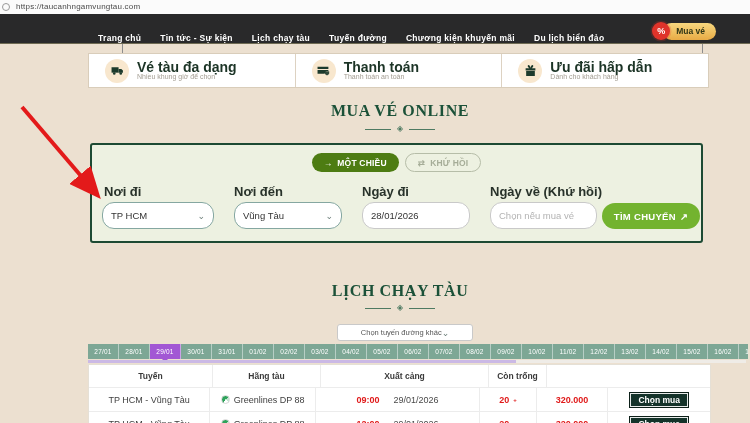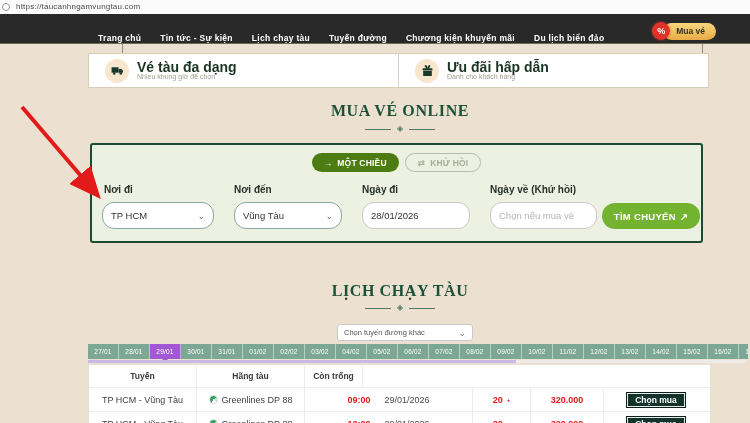--- a/index.html
+++ b/index.html
@@ -35,49 +35,49 @@
   .divider { position:absolute; left:88px; width:624px; display:flex; align-items:center; justify-content:center; gap:6px; }
   .d-line { width:26px; height:1px; background:#4e7a62; }
   .d-orn { color:#4e7a62; font-size:8px; line-height:8px; }
 
   
   .form-box { position:absolute; left:90px; top:143px; width:613px; height:100px; background:#edf1e1; border:2px solid #1d4a33; border-radius:3px; }
   .trip-row { position:absolute; top:8px; left:0; right:0; display:flex; justify-content:center; gap:6px; }
   .pill { height:19px; border-radius:10px; font-size:8.5px; font-weight:700; display:flex; align-items:center; padding:0 12px; gap:5px; letter-spacing:.2px; cursor:pointer; }
   .pill-active { background:#4d7c12; color:#fff; }
   .pill-inactive { border:1px solid #b6bda8; color:#a6ad98; }
-  .f-label { position:absolute; top:39px; font-size:10px; font-weight:700; color:#28322a; }
+  .f-label { position:absolute; top:39px; font-size:13px; font-weight:700; color:#28322a; }
   .field { position:absolute; top:57px; height:27px; background:#fff; border-radius:12px; display:flex; align-items:center; justify-content:space-between; padding:0 8px; font-size:9.5px; color:#333; cursor:pointer; }
   .field-sel { border:1px solid #85a7a1; }
   .field-inp { border:1px solid #c9c9c9; }
   .chev { color:#6b7d78; font-size:9px; line-height:6px; }
   .placeholder { color:#b3b3b3; }
   .search-btn { position:absolute; left:510px; top:58px; width:98px; height:26px; border-radius:13px; background:#73b32f; color:#fff; font-weight:700; font-size:9.5px; display:flex; align-items:center; justify-content:center; gap:4px; letter-spacing:.3px; cursor:pointer; border:none; }
 
   
   .annot-arrow { position:absolute; left:10px; top:98px; width:100px; height:108px; pointer-events:none; }
 
   
-  .route-select { position:absolute; left:337px; top:324px; width:136px; height:17px; background:#fff; border:1px solid #c9c9c9; border-radius:3px; font-size:7.5px; color:#555; display:flex; align-items:center; justify-content:space-between; padding:0 6px; cursor:pointer; }
+  .route-select { position:absolute; left:337px; top:324px; width:136px; height:17px; background:#fff; border:1px solid #c9c9c9; border-radius:3px; font-size:7.5px; color:#555; display:flex; align-items:center; justify-content:center; padding:0 6px; cursor:pointer; }
 
   .date-strip { position:absolute; left:88px; top:344px; width:660px; height:15px; display:flex; overflow:hidden; background:#7da795; }
   .date-cell { flex:0 0 31px; display:flex; align-items:center; justify-content:center; font-size:6.5px; color:#fff; border-right:1px solid rgba(255,255,255,.45); letter-spacing:.2px; cursor:pointer; }
   .date-cell.selected { background:#a257d4; }
   .date-pointer { position:absolute; left:161px; top:358px; width:0; height:0; border:4px solid transparent; border-top:4px solid #a257d4; }
   .scrollbar { position:absolute; left:88px; top:360px; width:658px; height:3px; background:#efece7; }
   .scroll-thumb { width:428px; height:3px; background:#cbb9e5; }
 
   
   .table { position:absolute; left:88px; top:364px; width:623px; background:#fff; border:1px solid #e5e0d6; }
   .t-row { display:flex; height:24px; border-bottom:1px solid #ececec; background:#fff; }
   .t-head { height:23px; }
   .t-cell { border-right:1px solid #ececec; display:flex; align-items:center; justify-content:center; font-size:9px; color:#3f3f3f; gap:4px; }
   .t-cell:last-child { border-right:none; }
   .t-head .t-cell { font-size:8.5px; font-weight:600; color:#3a3a3a; }
-  .c1{width:108px;} .c2{width:108px;} .c3{width:168px;} .c4{width:58px;} .c5{width:73px;} .c6{width:104px;}
+  .c1{width:124px;} .c2{width:108px;} .c3{width:168px;} .c4{width:58px;} .c5{width:73px;} .c6{width:104px;}
   .red { color:#e01a1a; font-weight:700; }
   .t-date { color:#4a4a4a; margin-left:10px; font-weight:400; }
   sup.red { font-size:6px; font-weight:700; }
   .logo-dot { width:9px; height:9px; border-radius:50%; background:conic-gradient(from 210deg, #2ea35b 0 55%, #bfe6cf 55% 78%, #ffffff 78% 100%); border:.5px solid #d8d8d8; flex:0 0 9px; }
   .buy-btn { background:#14332a; color:#fff; font-size:8.5px; font-weight:600; padding:2px 8px; border:1px solid #0d2019; box-shadow:inset 0 0 0 1px rgba(255,255,255,.9); cursor:pointer; font-family:"Liberation Sans", sans-serif; }
 </style>
 </head>
 <body>
 
 <div class="urlbar">
@@ -109,20 +109,32 @@
       <svg viewBox="0 0 24 24">
           <path d="M1 6h13v10H1z"></path>
           <path d="M14 9h5l3 3v4h-8z"></path>
           <circle cx="6" cy="17.5" r="2.4"></circle>
           <circle cx="18" cy="17.5" r="2.4"></circle>
         </svg>
     </span>
     <span>
       <div class="f-title">Vé tàu đa dạng</div>
       <div class="f-sub">Nhiều khung giờ để chọn</div>
+    </span>
+  </div>
+  <div class="feature">
+    <span class="f-icon">
+      <svg viewBox="0 0 24 24">
+          <path d="M1 5h20v4H1zM1 11h20v2.2l-5 .8-2 4H1z"></path>
+          <path d="M18.5 14l4-.8v4.3c0 2-4 3.5-4 3.5s-4-1.5-4-3.5v-4.3z" opacity=".9"></path>
+        </svg>
+    </span>
+    <span>
+      <div class="f-title">Thanh toán</div>
+      <div class="f-sub">Thanh toán an toàn</div>
     </span>
   </div>
   <div class="feature">
     <span class="f-icon">
       <svg viewBox="0 0 24 24">
           <path d="M3 8h18v4H3zm1 5h16v9H4zM12 8v14M7.5 5.5C6 4 7 2 8.5 2S12 4.5 12 8C8.5 8 9 7 7.5 5.5zm9 0C18 4 17 2 15.5 2S12 4.5 12 8c3.5 0 3-1 4.5-2.5z"></path>
         </svg>
     </span>
     <span>
       <div class="f-title">Ưu đãi hấp dẫn</div>
@@ -222,20 +234,21 @@
   </div>
 <div class="date-pointer"></div>
 <div class="scrollbar">
     <div class="scroll-thumb"></div>
   </div>
 
 <div class="table">
   <div class="t-row t-head">
     <div class="t-cell c1">Tuyến</div>
     <div class="t-cell c2">Hãng tàu</div>
+    <div class="t-cell c3">Xuất cảng</div>
     <div class="t-cell c4">Còn trống</div>
     <div class="t-cell c6"></div>
   </div>
 
   <div class="t-row">
     <div class="t-cell c1">TP HCM - Vũng Tàu</div>
     <div class="t-cell c2">
       <span class="logo-dot"></span>
       <span>Greenlines DP 88</span>
     </div>

